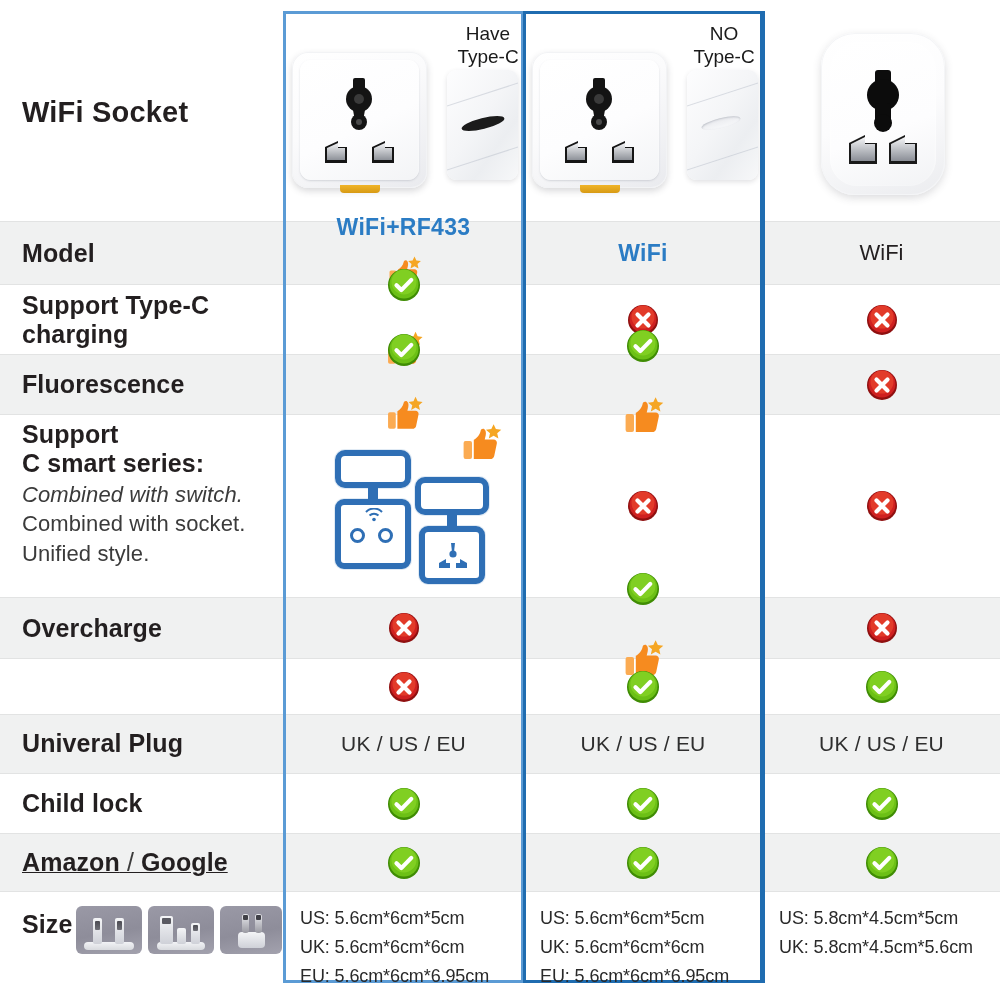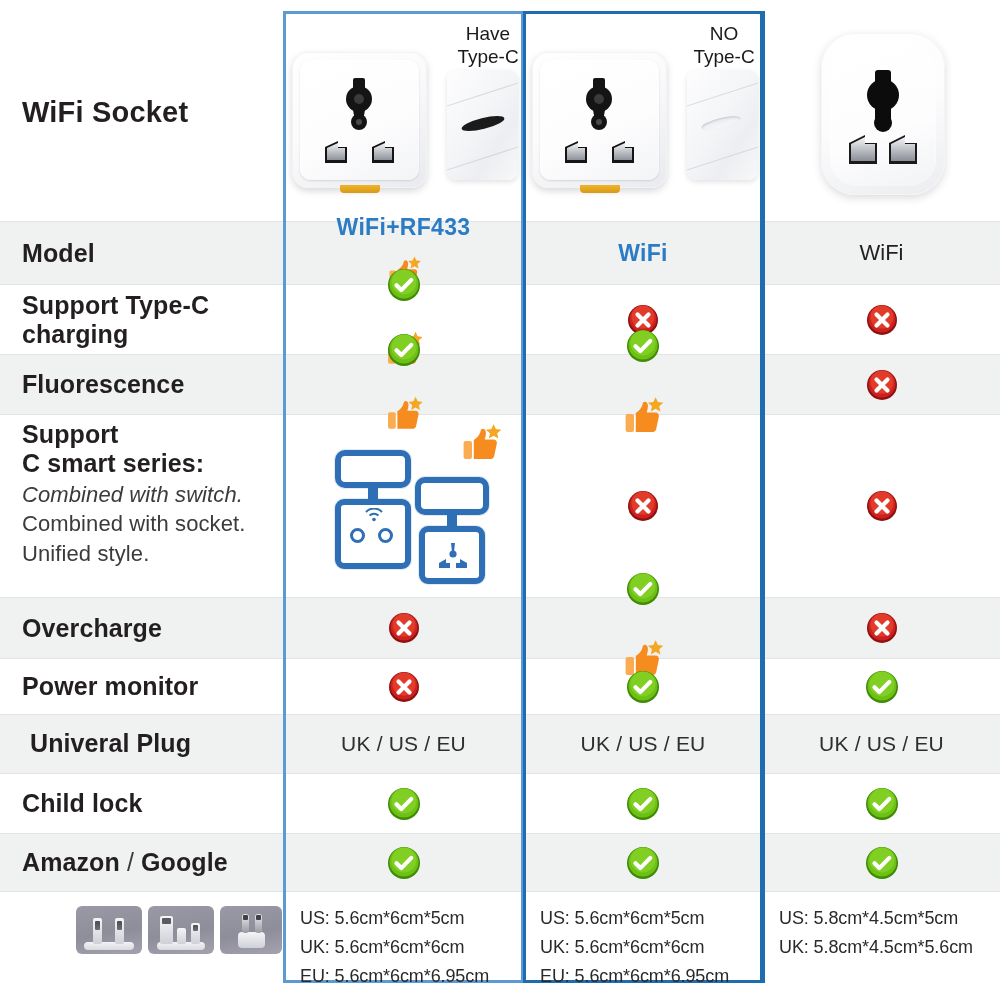--- a/index.html
+++ b/index.html
@@ -583,23 +583,20 @@
     <span class="ico">
       <svg width="32" height="32" viewBox="0 0 32 32">
         <circle cx="16" cy="16" r="15" fill="#8f1010"></circle>
         <circle cx="16" cy="15" r="13.5" fill="#cf2020"></circle>
         <circle cx="16" cy="13" r="11.5" fill="#e23b2a"></circle>
         <path d="M10.5 10.5 L21.5 21.5 M21.5 10.5 L10.5 21.5" stroke="#ffffff" stroke-width="4.2" stroke-linecap="round"></path>
       </svg>
     </span>
   </div>
 
-  <div class="label-cell" style="left:0;top:659px;width:283px;height:55px;">
-    <span class="label-txt">Power monitor</span>
-  </div>
   <div class="cell" style="left:283px;top:659px;width:241px;height:55px;">
     <span class="ico">
       <svg width="32" height="32" viewBox="0 0 32 32">
         <circle cx="16" cy="16" r="15" fill="#8f1010"></circle>
         <circle cx="16" cy="15" r="13.5" fill="#cf2020"></circle>
         <circle cx="16" cy="13" r="11.5" fill="#e23b2a"></circle>
         <path d="M10.5 10.5 L21.5 21.5 M21.5 10.5 L10.5 21.5" stroke="#ffffff" stroke-width="4.2" stroke-linecap="round"></path>
       </svg>
     </span>
   </div>
@@ -617,21 +614,21 @@
     <span class="ico">
       <svg width="34" height="34" viewBox="0 0 34 34">
         <circle cx="17" cy="17" r="16" fill="#3f8c04"></circle>
         <circle cx="17" cy="16" r="14.5" fill="#6cc016"></circle>
         <circle cx="17" cy="14" r="12.5" fill="#80cf22"></circle>
         <path d="M9.5 17.3 l4.8 4.8 l10 -10.2" stroke="#ffffff" stroke-width="4.2" fill="none" stroke-linecap="round" stroke-linejoin="round"></path>
       </svg>
     </span>
   </div>
 
-  <div class="label-cell" style="left:8px;top:714px;width:332px;height:59px;">
+  <div class="label-cell" style="left:0;top:714px;width:332px;height:59px;">
     <span class="label-txt">Univeral Plug</span>
   </div>
   <div class="cell" style="left:283px;top:714px;width:241px;height:59px;">
     <span class="plug-txt">UK / US / EU</span>
   </div>
   <div class="cell" style="left:523px;top:714px;width:240px;height:59px;">
     <span class="plug-txt">UK / US / EU</span>
   </div>
   <div class="cell" style="left:763px;top:714px;width:237px;height:59px;">
     <span class="plug-txt">UK / US / EU</span>
@@ -664,21 +661,21 @@
     <span class="ico">
       <svg width="34" height="34" viewBox="0 0 34 34">
         <circle cx="17" cy="17" r="16" fill="#3f8c04"></circle>
         <circle cx="17" cy="16" r="14.5" fill="#6cc016"></circle>
         <circle cx="17" cy="14" r="12.5" fill="#80cf22"></circle>
         <path d="M9.5 17.3 l4.8 4.8 l10 -10.2" stroke="#ffffff" stroke-width="4.2" fill="none" stroke-linecap="round" stroke-linejoin="round"></path>
       </svg>
     </span>
   </div>
 
-  <div class="label-cell" style="left:0;top:834px;width:283px;height:57px;">
+  <div class="label-cell" style="left:0;top:834px;width:283px;height:57px;text-decoration:underline;">
     <span>
       <span class="label-txt">Amazon</span><span class="label-txt light" style="font-weight:normal;"> / </span><span class="label-txt">Google</span>
     </span>
   </div>
   <div class="cell" style="left:283px;top:834px;width:241px;height:57px;">
     <span class="ico">
       <svg width="34" height="34" viewBox="0 0 34 34">
         <circle cx="17" cy="17" r="16" fill="#3f8c04"></circle>
         <circle cx="17" cy="16" r="14.5" fill="#6cc016"></circle>
         <circle cx="17" cy="14" r="12.5" fill="#80cf22"></circle>
@@ -700,20 +697,23 @@
     <span class="ico">
       <svg width="34" height="34" viewBox="0 0 34 34">
         <circle cx="17" cy="17" r="16" fill="#3f8c04"></circle>
         <circle cx="17" cy="16" r="14.5" fill="#6cc016"></circle>
         <circle cx="17" cy="14" r="12.5" fill="#80cf22"></circle>
         <path d="M9.5 17.3 l4.8 4.8 l10 -10.2" stroke="#ffffff" stroke-width="4.2" fill="none" stroke-linecap="round" stroke-linejoin="round"></path>
       </svg>
     </span>
   </div>
 
+  <div class="label-cell" style="left:0;top:892px;width:283px;height:90px;align-items:flex-start;padding-top:18px;">
+    <span class="label-txt">Size</span>
+  </div>
   <div class="thumb" style="left:76px;top:906px;width:66px;height:48px;">
     <div class="base" style="left:8px;top:36px;width:50px;height:8px;border-radius:12px;"></div>
     <div class="pl" style="left:17px;top:12px;width:9px;height:26px;"></div>
     <div class="pl" style="left:39px;top:12px;width:9px;height:26px;"></div>
     <div class="pin" style="left:19px;top:15px;width:5px;height:9px;"></div>
     <div class="pin" style="left:41px;top:15px;width:5px;height:9px;"></div>
   </div>
   <div class="thumb" style="left:148px;top:906px;width:66px;height:48px;">
     <div class="base" style="left:9px;top:36px;width:48px;height:8px;border-radius:12px;"></div>
     <div class="pl" style="left:12px;top:10px;width:13px;height:28px;"></div>

